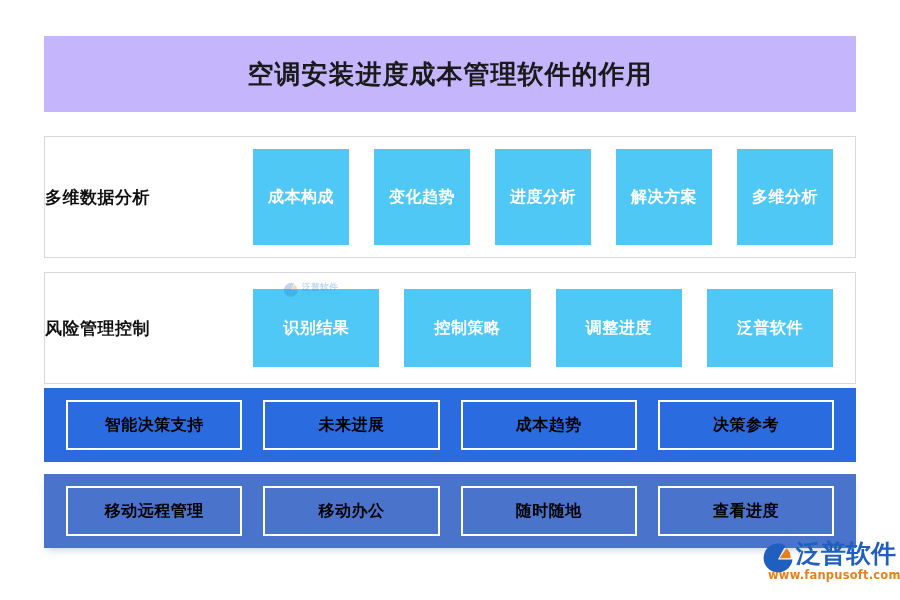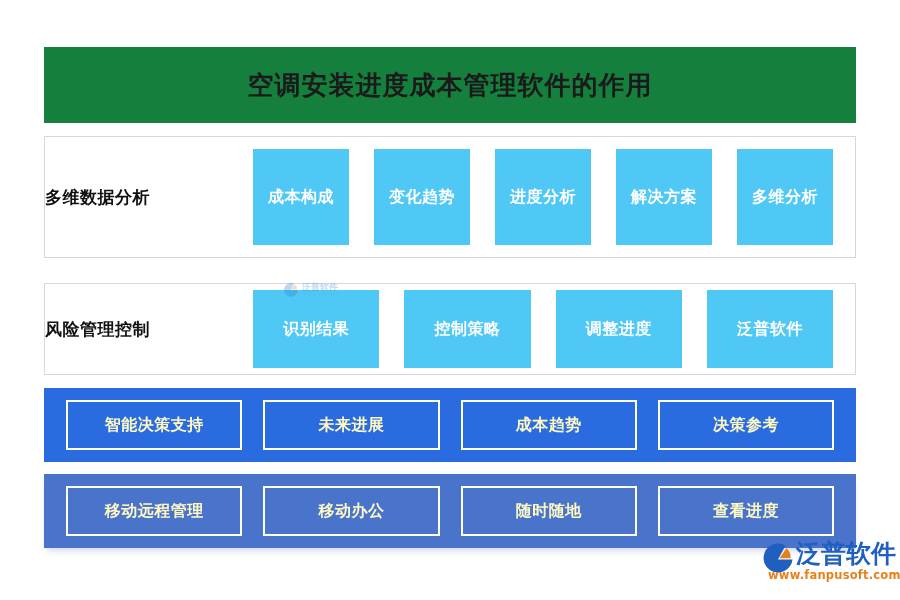--- a/index.html
+++ b/index.html
@@ -19,24 +19,24 @@
     position: relative;
     width: 900px;
     height: 600px;
     box-sizing: border-box;
   }
 
   
   .header-band {
     position: absolute;
     left: 44px;
-    top: 47px;
+    top: 36px;
     width: 812px;
     height: 76px;
-    background: #15803d;
+    background: #c4b5fd;
     display: flex;
     align-items: center;
     justify-content: center;
   }
   .header-title {
     font-size: 26px;
     font-weight: bold;
     color: #1a1a1a;
     letter-spacing: 1px;
     line-height: 1;
@@ -47,21 +47,21 @@
     position: absolute;
     left: 44px;
     width: 812px;
     box-sizing: border-box;
     border: 1px solid #d8d8d8;
     background: #ffffff;
     display: flex;
     align-items: center;
   }
   .section-card.row-1 { top: 136px; height: 122px; }
-  .section-card.row-2 { top: 283px; height: 92px; }
+  .section-card.row-2 { top: 272px; height: 112px; }
 
   .section-label {
     width: 190px;
     flex: 0 0 190px;
     text-align: left;
     font-size: 17px;
     font-weight: bold;
     color: #111111;
     letter-spacing: 0.5px;
   }
@@ -114,21 +114,21 @@
   }
 
   .band-box {
     flex: 1 1 0;
     height: 50px;
     border: 2px solid #ffffff;
     box-sizing: border-box;
     display: flex;
     align-items: center;
     justify-content: center;
-    color: #fef9c3;
+    color: #000000;
     font-size: 16px;
     font-weight: bold;
     letter-spacing: 0.5px;
   }
 
   
   .watermark {
     position: absolute;
     left: 283px;
     top: 277px;

